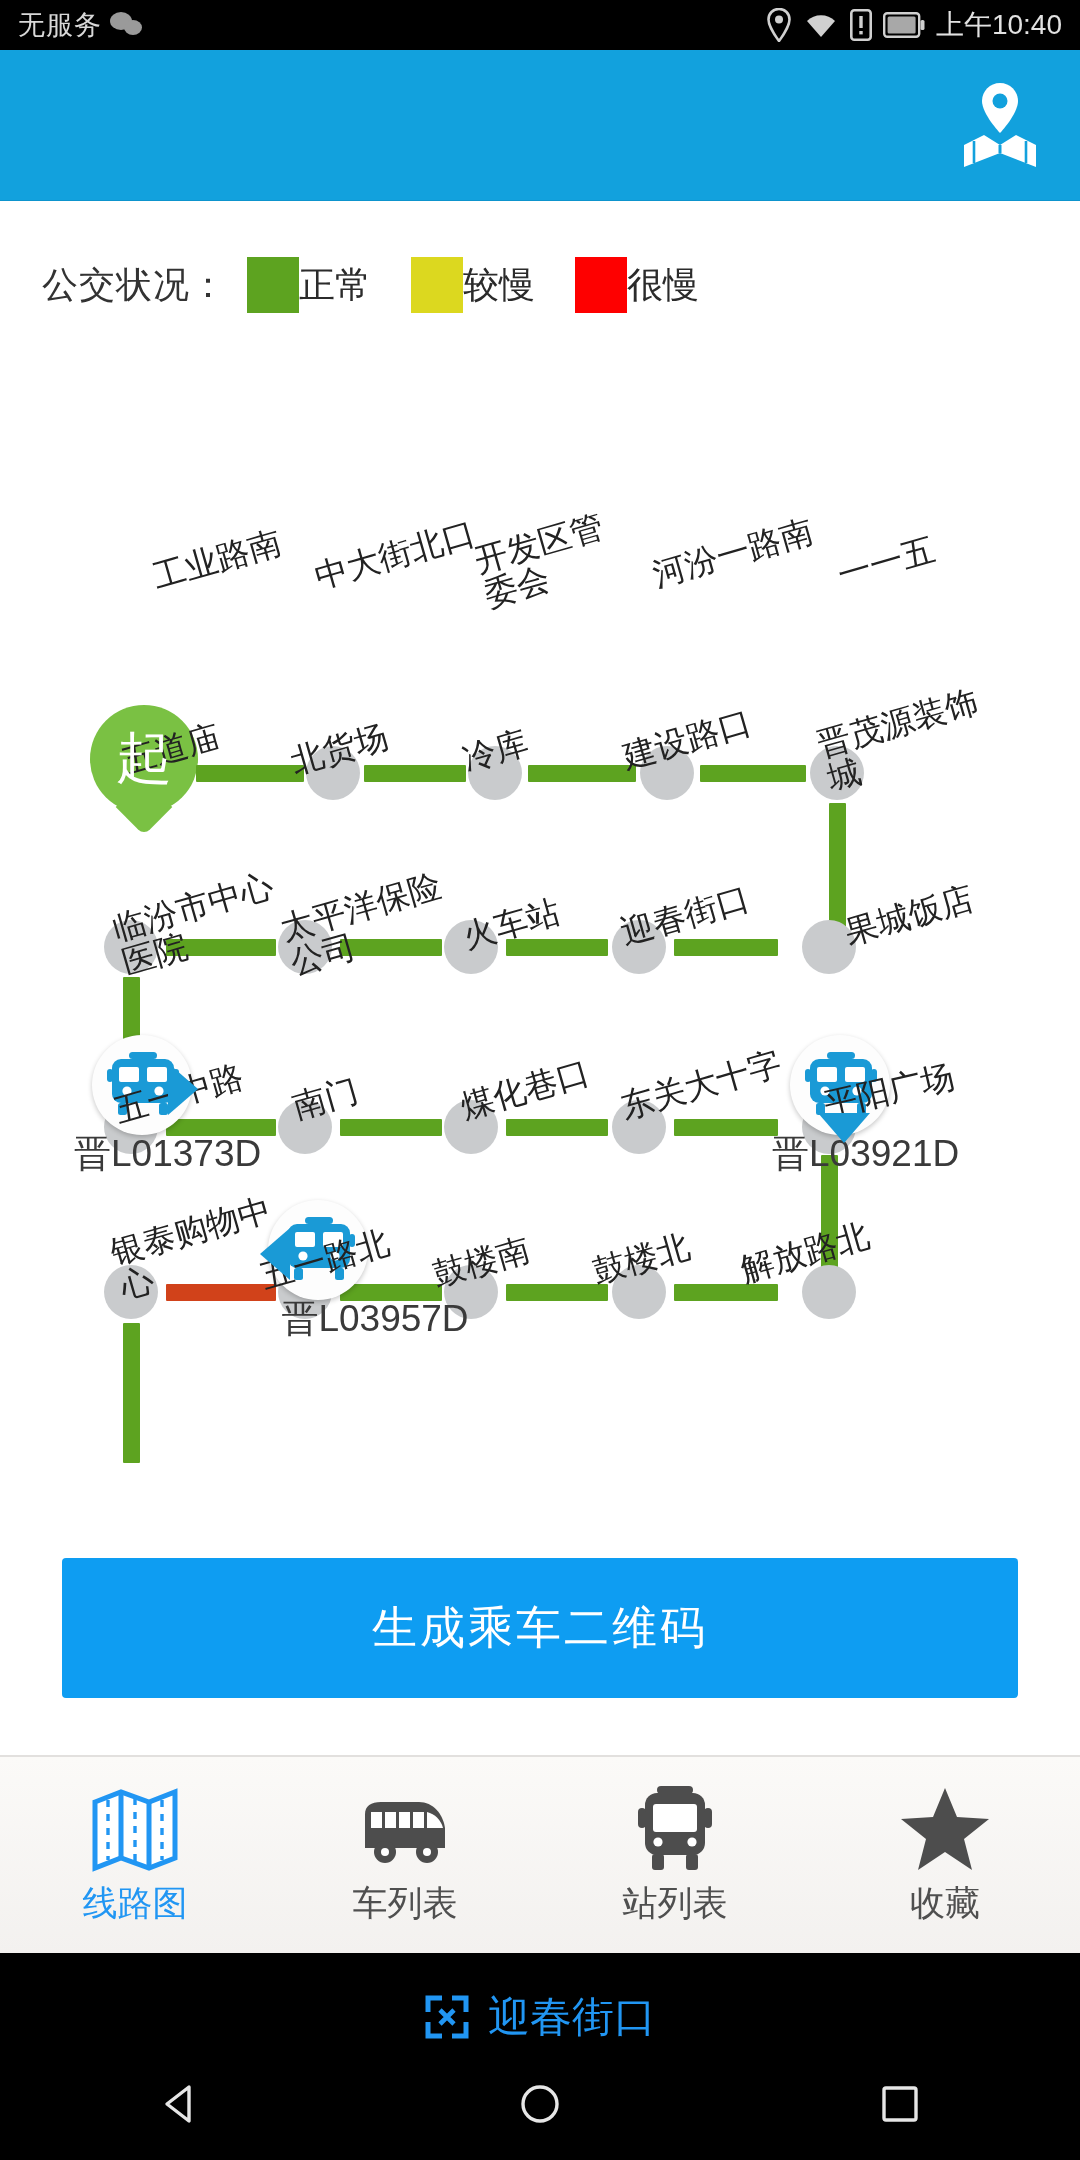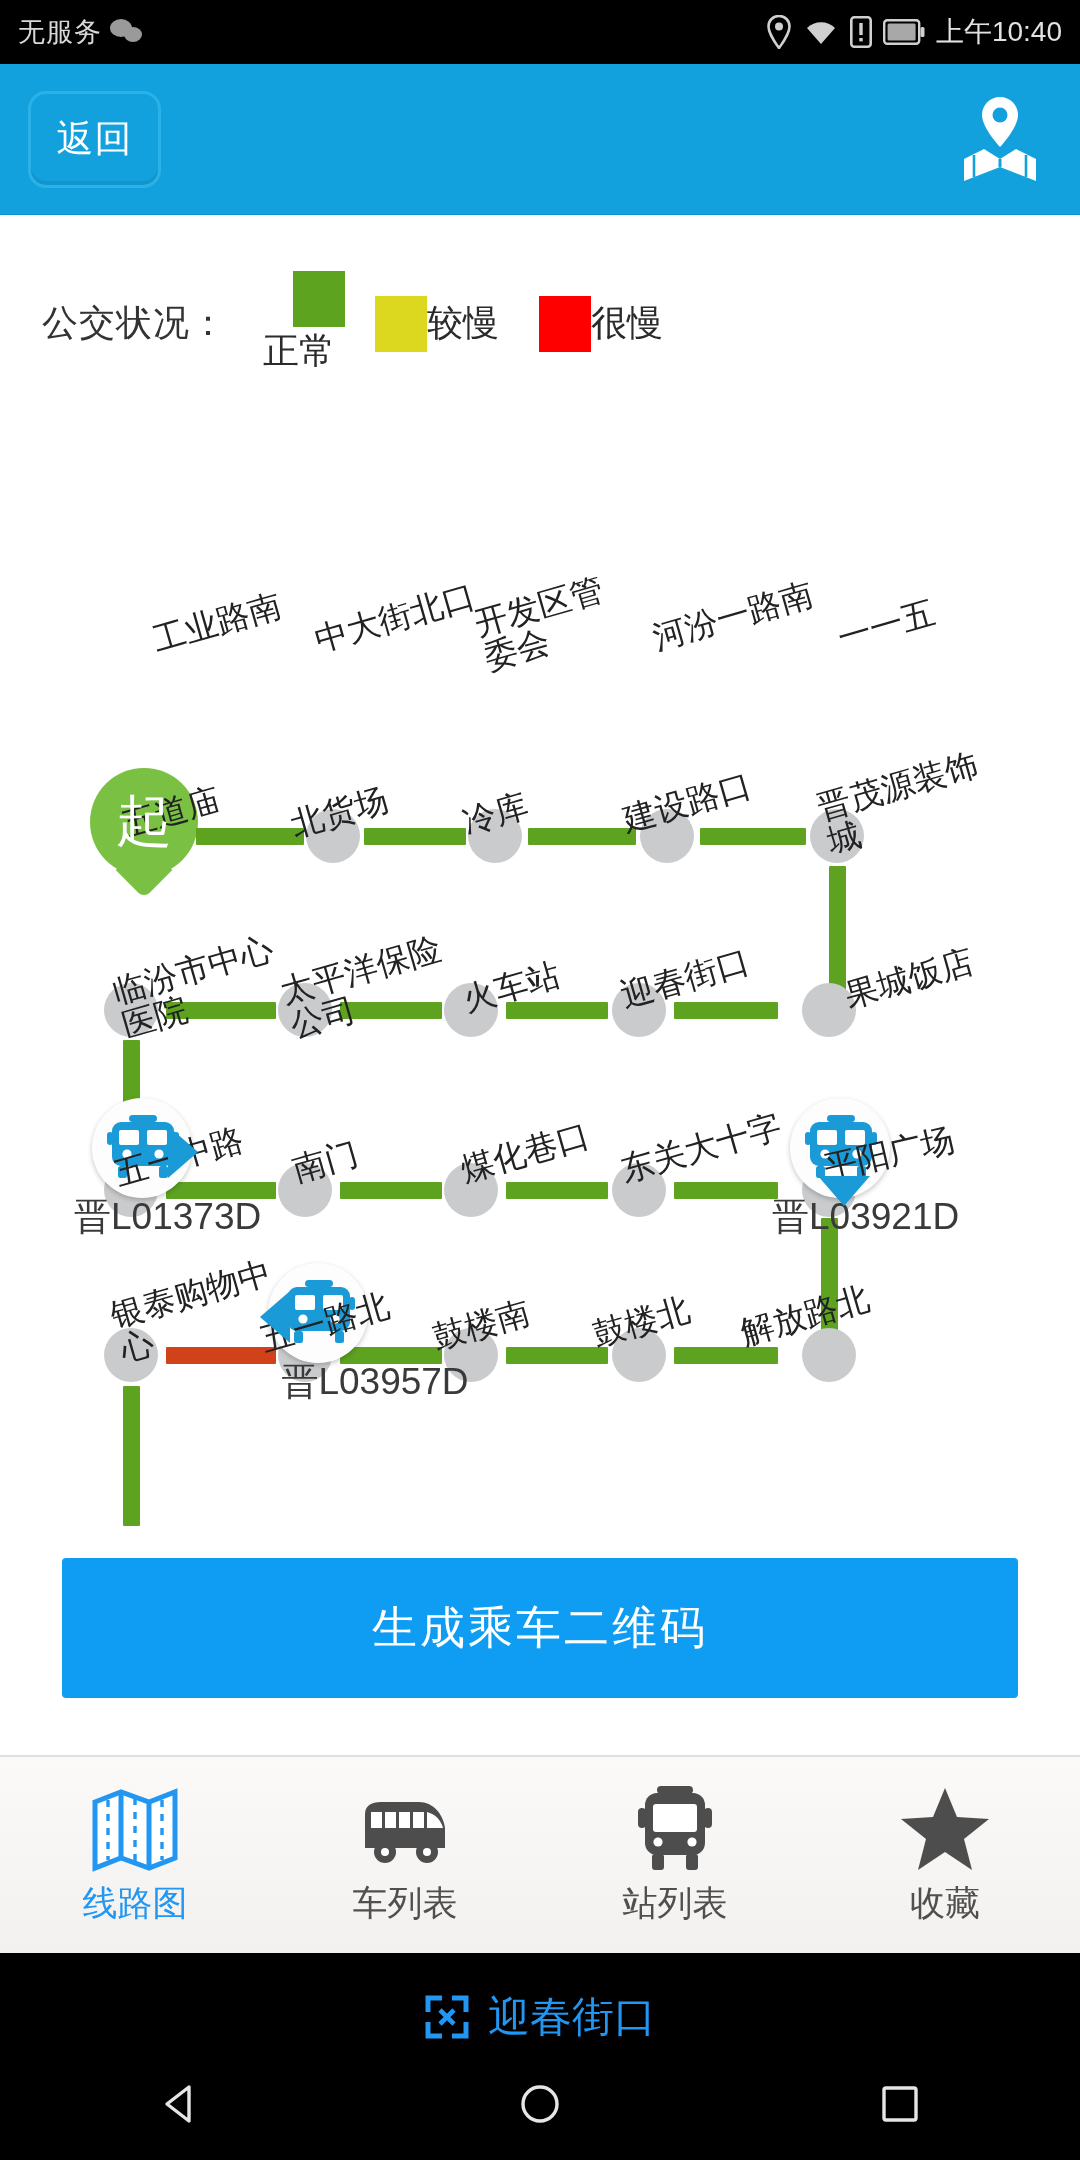--- a/index.html
+++ b/index.html
@@ -5,21 +5,21 @@
   * { box-sizing: border-box; margin: 0; padding: 0; }
   html, body {
     width: 1080px; height: 2160px;
     background: #ffffff;
     font-family: "Liberation Sans", "DejaVu Sans", sans-serif;
     overflow: hidden;
   }
 
   
   #status-bar {
-    height: 64px; background: #000; color: #d8d8d8;
+    height: 50px; background: #000; color: #d8d8d8;
     display: flex; align-items: center; padding: 0 18px;
     font-size: 27px;
   }
   #status-bar .left { display: flex; align-items: center; gap: 8px; }
   #status-bar .right { margin-left: auto; display: flex; align-items: center; gap: 11px; }
   .carrier { letter-spacing: 1px; }
   .wechat-ic { width: 34px; height: 26px; position: relative; display:inline-block; }
   .wechat-ic .b1, .wechat-ic .b2 {
     position:absolute; background:#9a9a9a; border-radius:50%;
   }
@@ -53,21 +53,21 @@
 
   
   #legend {
     display: flex; align-items: center; padding: 56px 0 0 42px;
     font-size: 36px; color: #333;
   }
   #legend .lbl { margin-right: 6px; letter-spacing: 1px; }
   #legend .sw-group { display: flex; align-items: center; }
   #legend .swatch { width: 52px; height: 56px; }
   #legend .sw-text { font-size: 36px; color: #2b2b2b; margin-right: 40px; }
-  #legend .g1 { margin-left: 30px; flex-direction: column; }
+  #legend .g1 { margin-left: 14px; }
 
   
   #route {
     position: relative; width: 1080px; height: 1020px;
     margin-top: 42px;
   }
   .node {
     position: absolute; width: 54px; height: 54px; border-radius: 50%;
     background: #c9cbcd;
   }
@@ -198,21 +198,20 @@
     <svg class="sb-icon" width="42" height="26" viewBox="0 0 42 26">
         <rect x="1.2" y="1.2" width="35" height="23.6" rx="3" fill="none" stroke="#d0d0d0" stroke-width="2.4"></rect>
         <rect x="4.6" y="4.6" width="28" height="16.8" rx="1.5" fill="#a8a8a8"></rect>
         <rect x="37.5" y="8" width="4" height="10" rx="1.6" fill="#d0d0d0"></rect>
       </svg>
     <span class="clock">上午10:40</span>
   </div>
 </div>
 
 <div id="header">
-  <div id="back-btn">返回</div>
   <div id="map-pin-btn">
     <svg width="80" height="92" viewBox="0 0 80 92">
       <path d="M40 4c-10 0-18 8-18 18 0 13 18 32 18 32s18-19 18-32c0-10-8-18-18-18z" fill="#fff"></path>
       <circle cx="40" cy="22" r="7.5" fill="#12a1dd"></circle>
       <path d="M24 56 L4 66 L4 88 L40 74 L76 88 L76 66 L56 56 L40 66 Z" fill="#fff"></path>
       <path d="M40 66 L40 74" stroke="#12a1dd" stroke-width="3"></path>
       <path d="M14 62 L14 84 M66 62 L66 84" stroke="#12a1dd" stroke-width="2.6" fill="none"></path>
     </svg>
   </div>
 </div>

